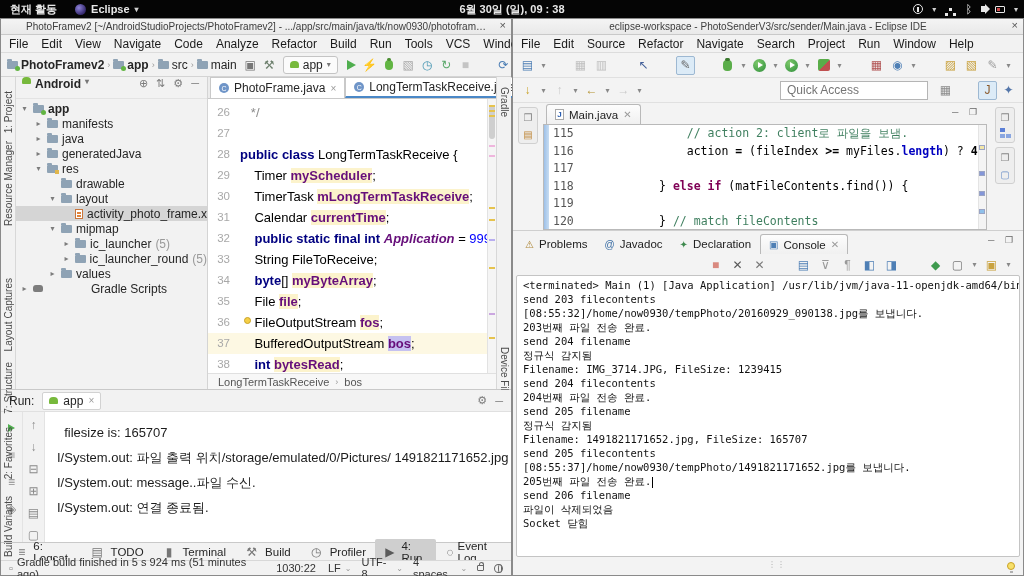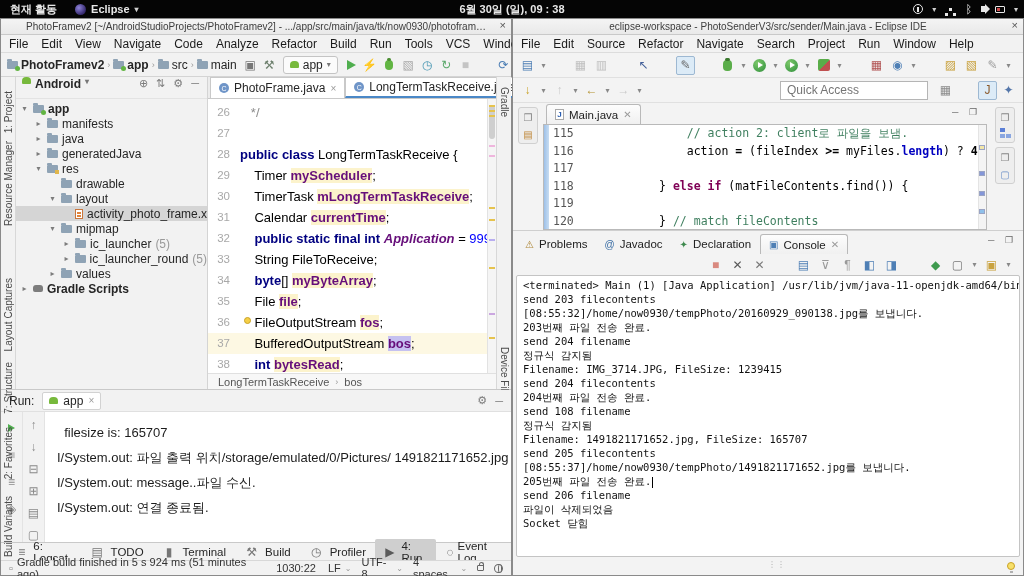--- a/index.html
+++ b/index.html
@@ -358,21 +358,21 @@
               <span class="tree-suffix"> (5)</span>
             </div>
             <div class="tree-row" style="padding-left: 32px;">
               <span class="tree-arrow">▸</span>
               <span class="mini-folder"></span>
               <span>values</span>
             </div>
             <div class="tree-row" style="padding-left: 4px;">
               <span class="tree-arrow">▸</span>
               <span class="mini-gradle"></span>
-              <span style="font-weight: bold;">Gradle Scripts</span>
+              <span style="font-weight: normal; margin-left: 44px;">Gradle Scripts</span>
             </div>
           </div>
       </div>
 
       <div class="editor-col">
         <div class="as-tabs" id="as-tabs">
             <div class="as-tab">
               <span class="classdot">C</span>
               <span>PhotoFrame.java</span>
               <span class="tab-x">×</span>
@@ -733,21 +733,21 @@
       <div class="ec-cbody" id="ec-cbody">
           <div>&lt;terminated&gt; Main (1) [Java Application] /usr/lib/jvm/java-11-openjdk-amd64/bin/java (2019. 6. 30. 오전</div>
           <div>send 203 filecontents</div>
           <div>[08:55:32]/home/now0930/tempPhoto/20160929_090138.jpg를 보냅니다.</div>
           <div>203번째 파일 전송 완료.</div>
           <div>send 204 filename</div>
           <div>정규식 감지됨</div>
           <div>Filename: IMG_3714.JPG, FileSize: 1239415</div>
           <div>send 204 filecontents</div>
           <div>204번째 파일 전송 완료.</div>
-          <div>send 108 filename</div>
+          <div>send 205 filename</div>
           <div>정규식 감지됨</div>
           <div>Filename: 1491821171652.jpg, FileSize: 165707</div>
           <div>send 205 filecontents</div>
           <div>[08:55:37]/home/now0930/tempPhoto/1491821171652.jpg를 보냅니다.</div>
           <div>205번째 파일 전송 완료.<span class="cursor-bar"></span></div>
           <div>send 206 filename</div>
           <div>파일이 삭제되었음</div>
           <div>Socket 닫힘</div>
         </div>
       <div class="ec-bottom">

